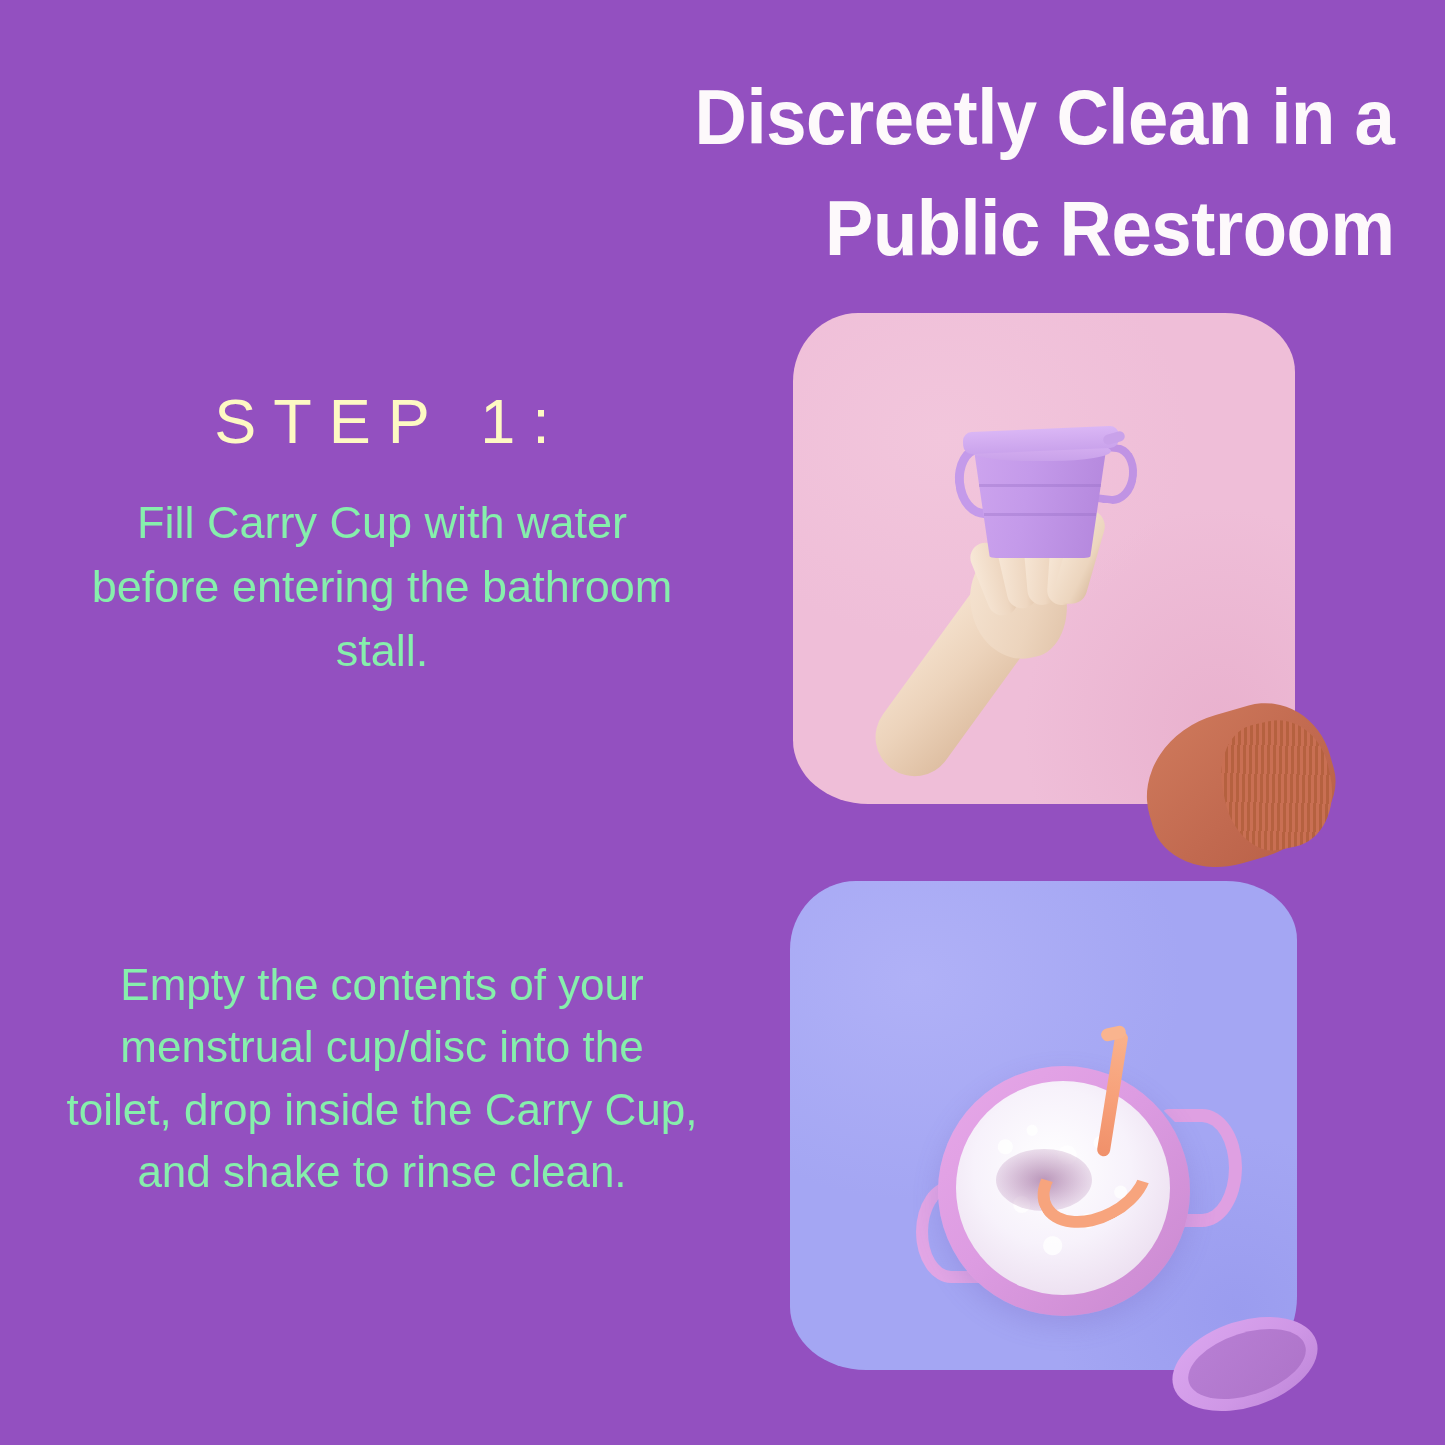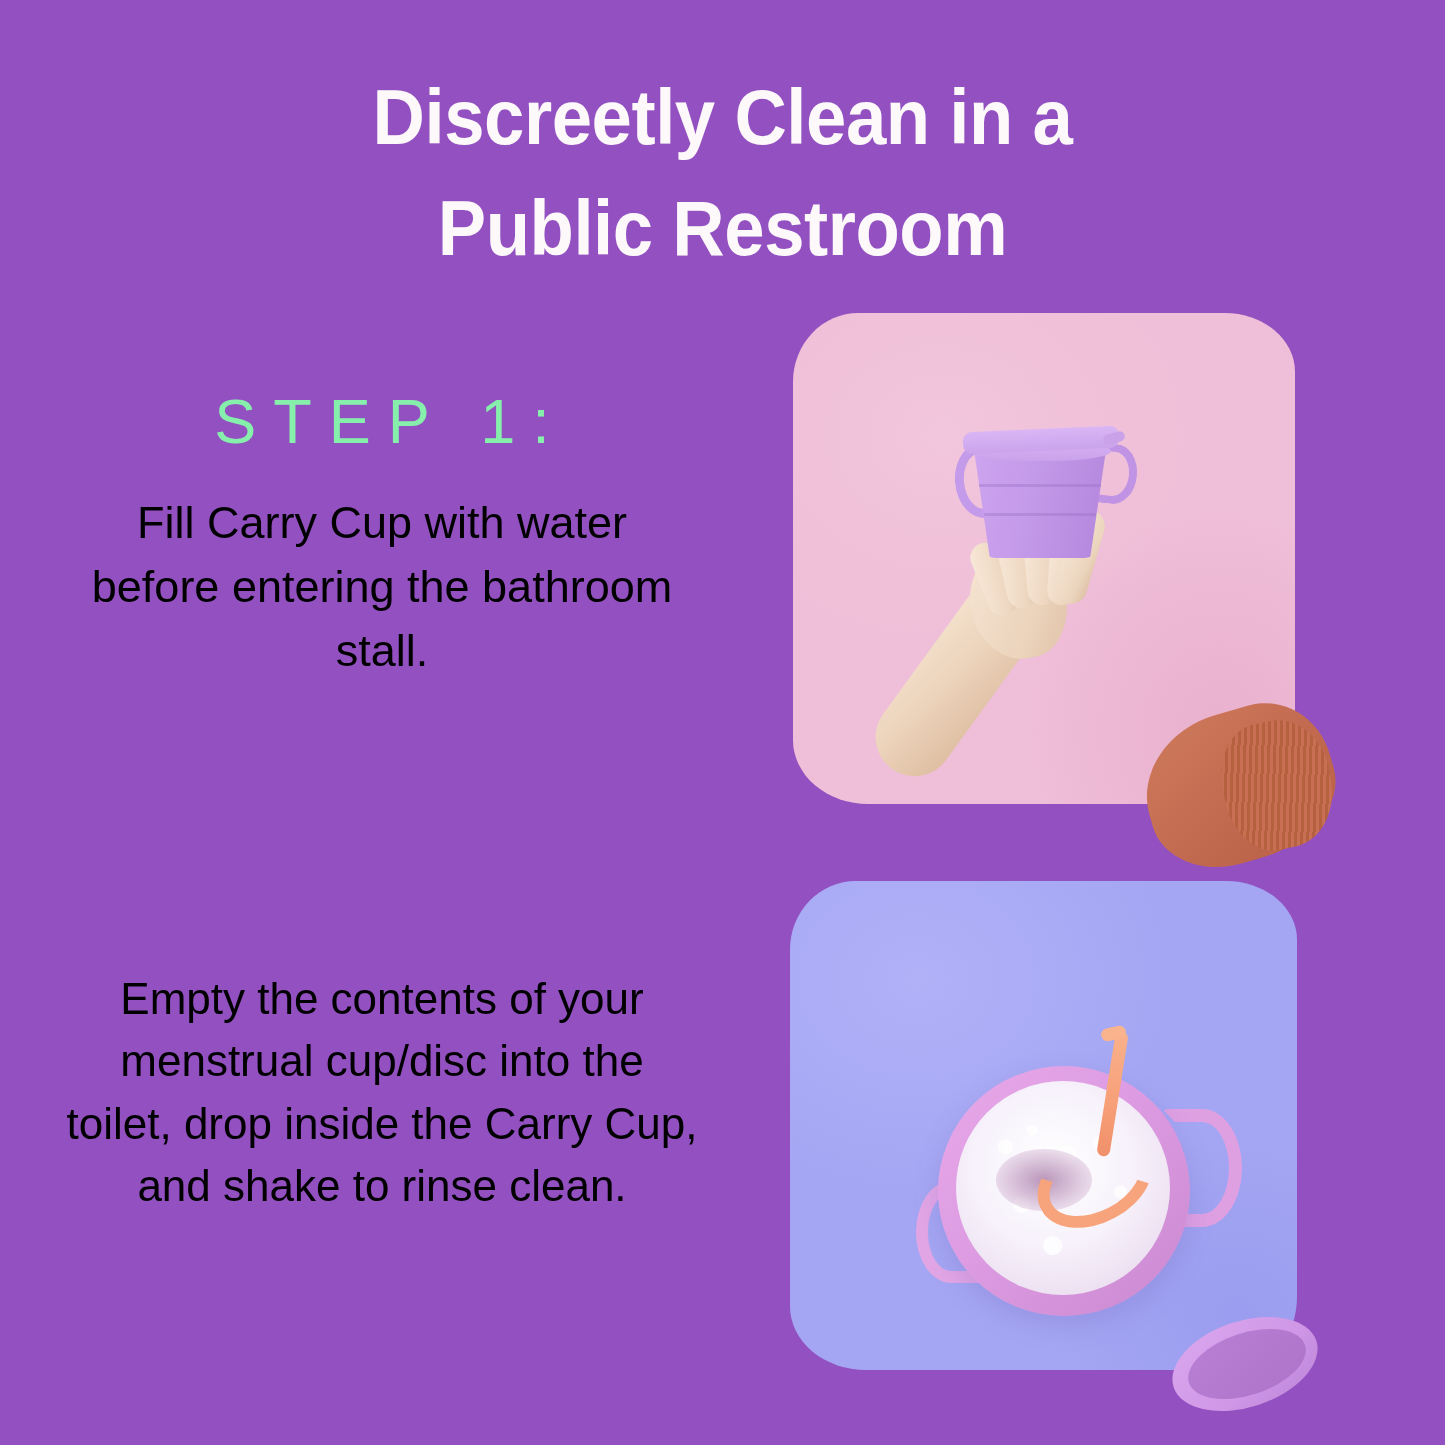--- a/index.html
+++ b/index.html
@@ -15,21 +15,21 @@
     overflow: hidden;
     font-family: "Liberation Sans", sans-serif;
   }
 
   
   .title-block {
     position: absolute;
     left: 0;
     top: 62px;
     width: 1445px;
-    text-align: center;
+    text-align: right;
   }
   .title-line {
     display: block;
     color: #fdf9fb;
     font-family: "Liberation Sans", sans-serif;
     font-weight: bold;
     font-size: 78px;
     line-height: 1.42;
     letter-spacing: -0.5px;
     transform: scaleX(0.93);
@@ -39,40 +39,40 @@
   .step-col {
     position: absolute;
     width: 640px;
     left: 62px;
     text-align: center;
   }
   .step-col.one { top: 385px; }
   .step-col.two { top: 922px; }
 
   .step-label {
-    color: #86efac;
+    color: #fef9c3;
     font-family: "Liberation Sans", sans-serif;
     font-weight: 300;
     font-size: 63px;
     letter-spacing: 17px;
     text-indent: 17px;
     line-height: 1.15;
     white-space: nowrap;
   }
   .step-body {
     margin-top: 34px;
-    color: #000000;
+    color: #86efac;
     font-family: "Liberation Sans", sans-serif;
     font-weight: 400;
     font-size: 45px;
     line-height: 1.42;
     padding: 0 18px;
   }
   .step-col.two .step-body {
-    margin-top: 46px;
+    margin-top: 32px;
     padding: 0 2px;
     font-size: 44px;
   }
 
   
   .panel {
     position: absolute;
     overflow: visible;
   }
   .panel-bg {

